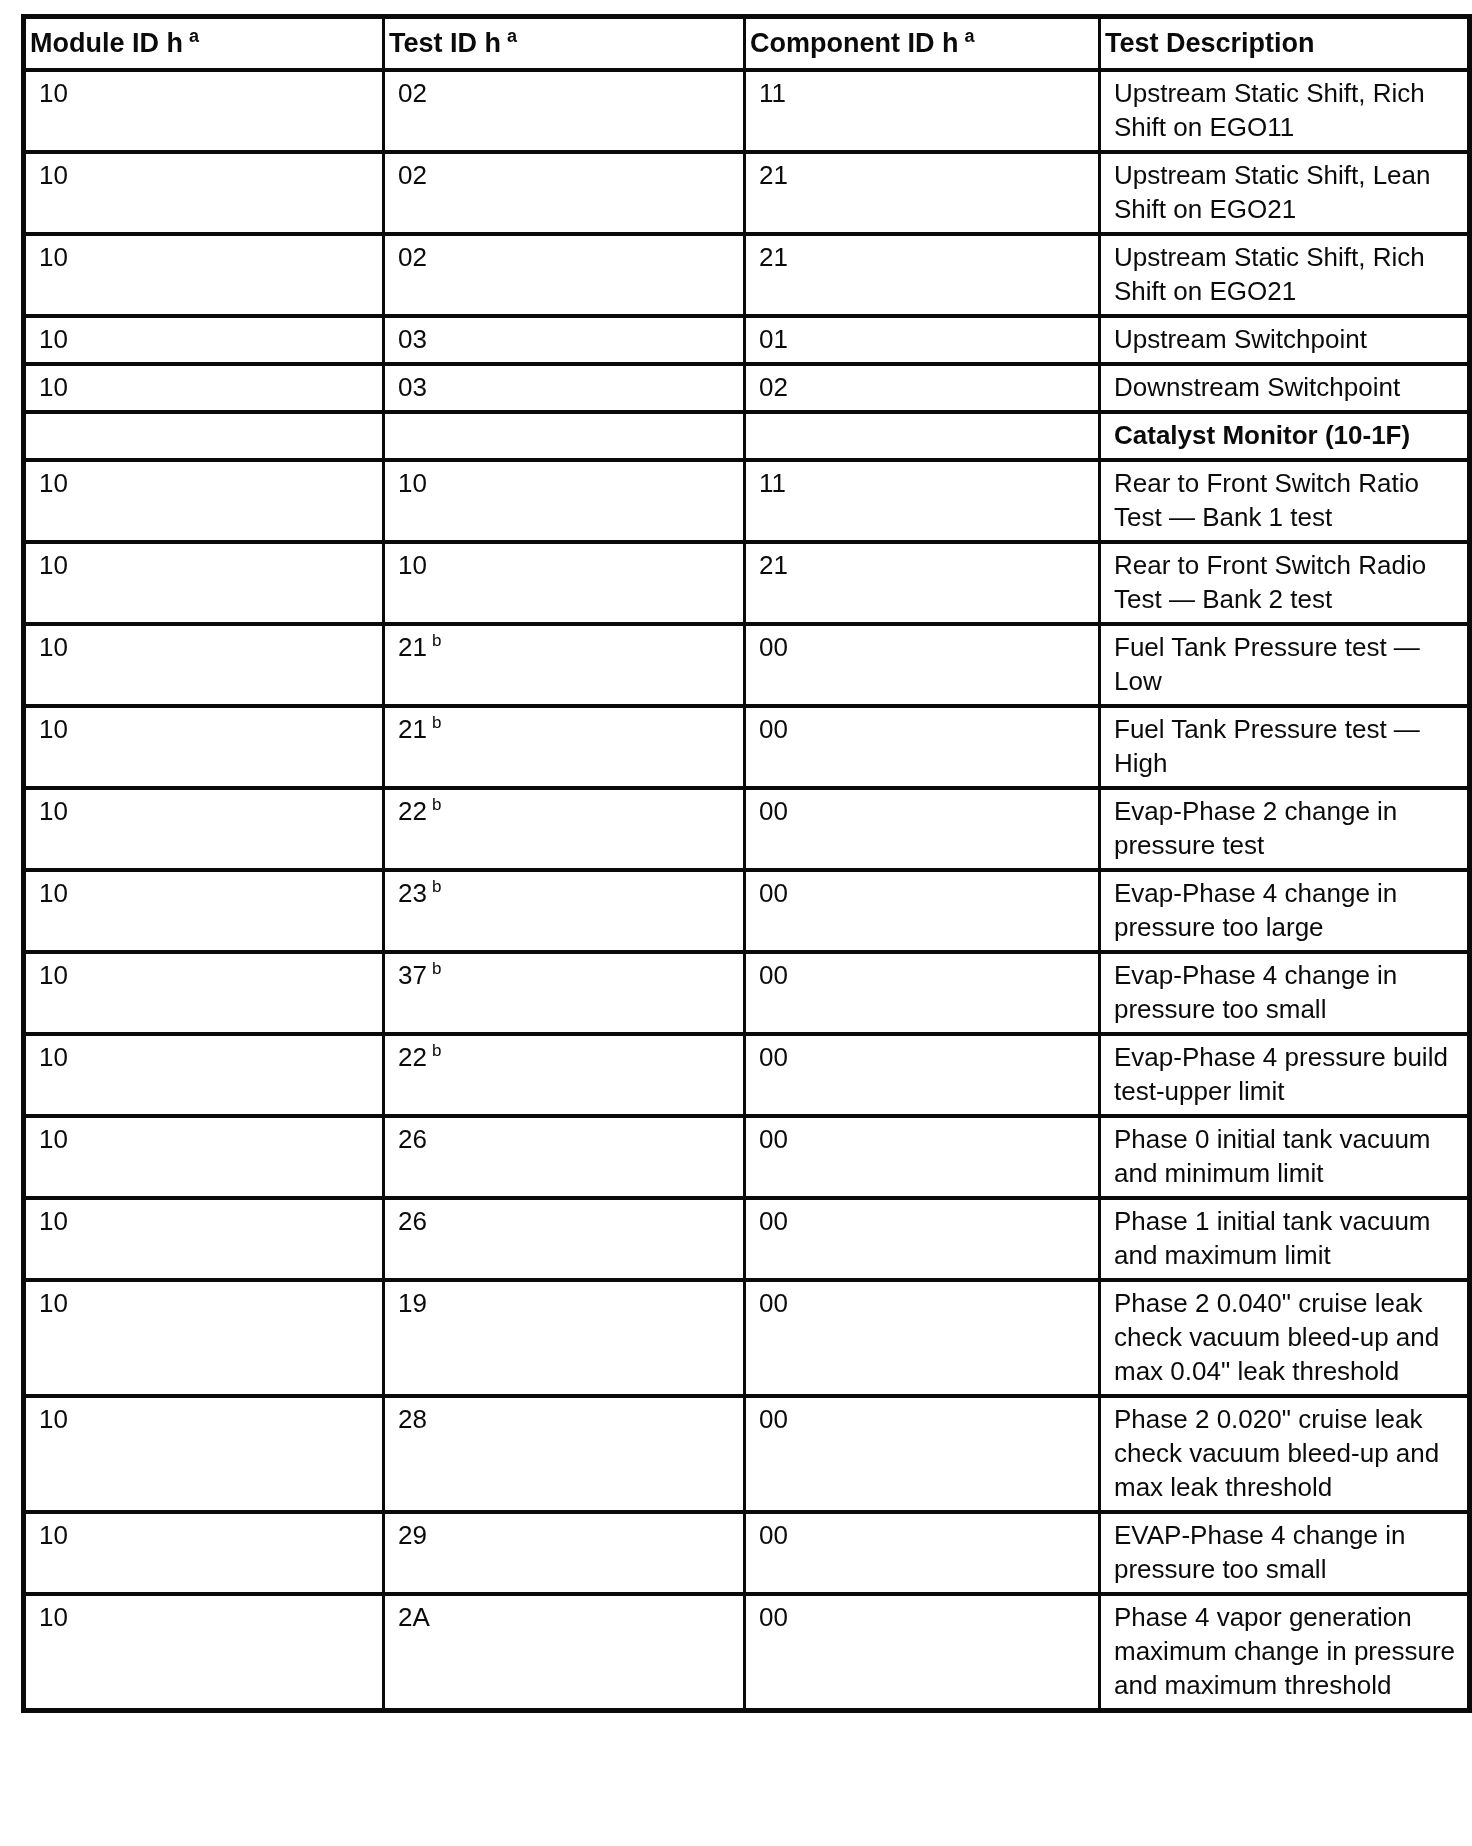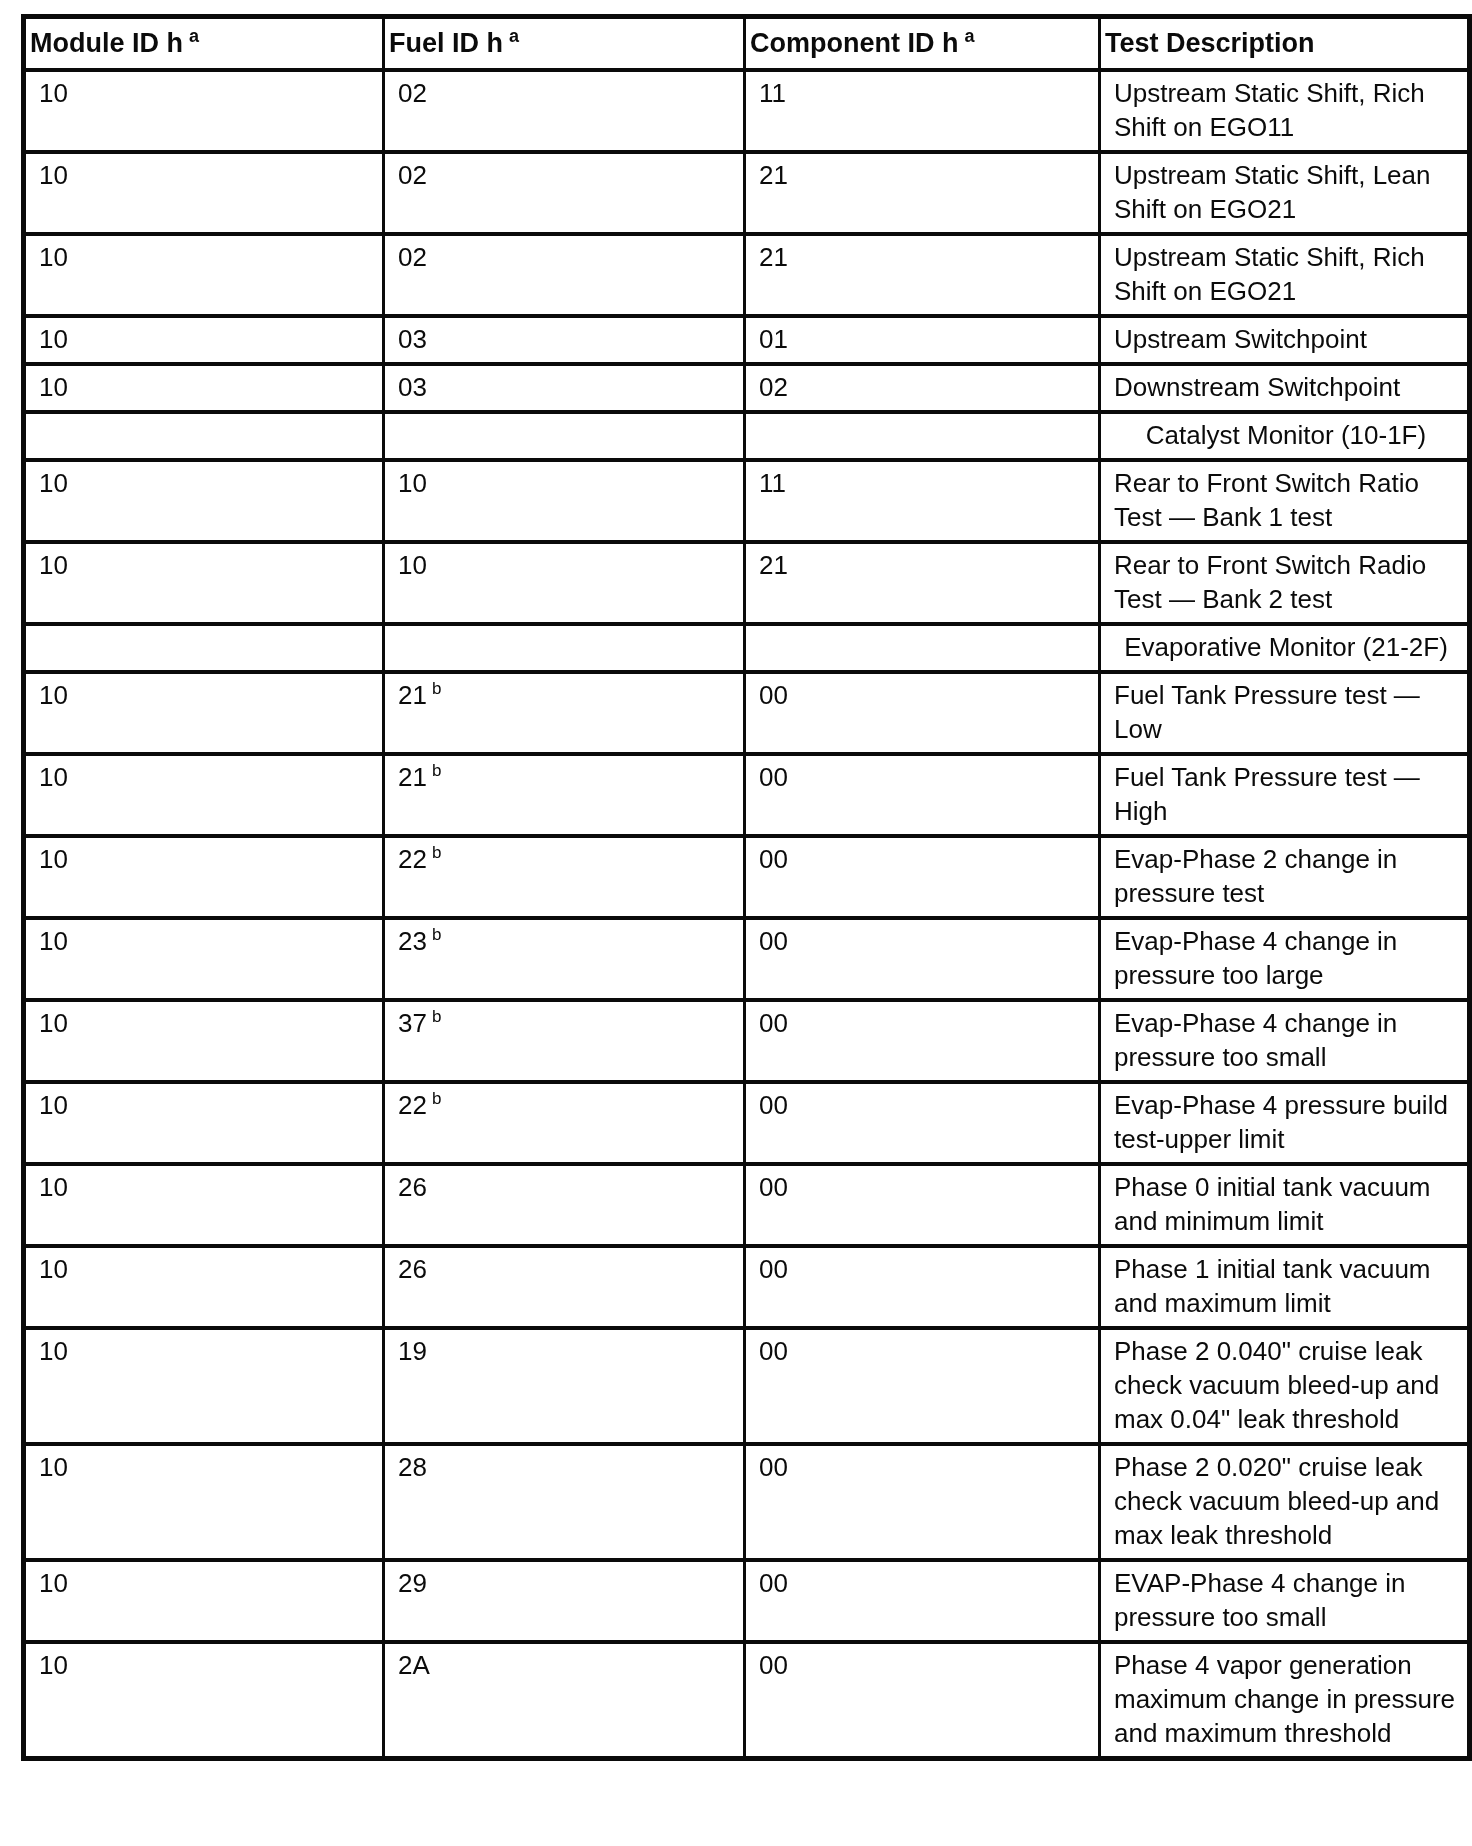--- a/index.html
+++ b/index.html
@@ -41,21 +41,21 @@
   td {
     border: 3px solid #0a0a0a;
     border-top-width: 4px;
     border-bottom-width: 4px;
     font-size: 26px;
     line-height: 34px;
     vertical-align: top;
     text-align: left;
     padding: 4px 9px 6px 13px;
   }
-  tr.section td.desc { font-weight: normal; text-align: center; }
+  tr.section td.desc { font-weight: bold; }
   sup.fn {
     font-size: 17px;
     font-weight: normal;
     vertical-align: super;
     line-height: 0;
     margin-left: 5px;
   }
   th sup.fn { font-weight: bold; font-size: 18px; margin-left: 6px; }
 </style>
 </head>
@@ -64,21 +64,21 @@
 <table class="idtable">
   <colgroup>
     <col class="c-module">
     <col class="c-test">
     <col class="c-comp">
     <col class="c-desc">
   </colgroup>
   <thead>
     <tr>
       <th><span>Module ID h</span><sup class="fn">a</sup></th>
-      <th><span>Fuel ID h</span><sup class="fn">a</sup></th>
+      <th><span>Test ID h</span><sup class="fn">a</sup></th>
       <th><span>Component ID h</span><sup class="fn">a</sup></th>
       <th><span>Test Description</span><sup class="fn"></sup></th>
     </tr>
   </thead>
   <tbody>
       <tr>
     <td class="cell module"><span>10</span></td>
     <td class="cell test"><span>02</span><sup class="fn"></sup></td>
     <td class="cell comp"><span>11</span></td>
     <td class="cell desc"><span>Upstream Static Shift, Rich Shift on EGO11</span></td>
@@ -118,26 +118,20 @@
     <td class="cell test"><span>10</span><sup class="fn"></sup></td>
     <td class="cell comp"><span>11</span></td>
     <td class="cell desc"><span>Rear to Front Switch Ratio Test — Bank 1 test</span></td>
   </tr>
       <tr>
     <td class="cell module"><span>10</span></td>
     <td class="cell test"><span>10</span><sup class="fn"></sup></td>
     <td class="cell comp"><span>21</span></td>
     <td class="cell desc"><span>Rear to Front Switch Radio Test — Bank 2 test</span></td>
   </tr>
-      <tr class="section">
-    <td class="cell module"><span></span></td>
-    <td class="cell test"><span></span><sup class="fn"></sup></td>
-    <td class="cell comp"><span></span></td>
-    <td class="cell desc"><span>Evaporative Monitor (21-2F)</span></td>
-  </tr>
       <tr>
     <td class="cell module"><span>10</span></td>
     <td class="cell test"><span>21</span><sup class="fn">b</sup></td>
     <td class="cell comp"><span>00</span></td>
     <td class="cell desc"><span>Fuel Tank Pressure test — Low</span></td>
   </tr>
       <tr>
     <td class="cell module"><span>10</span></td>
     <td class="cell test"><span>21</span><sup class="fn">b</sup></td>
     <td class="cell comp"><span>00</span></td>

